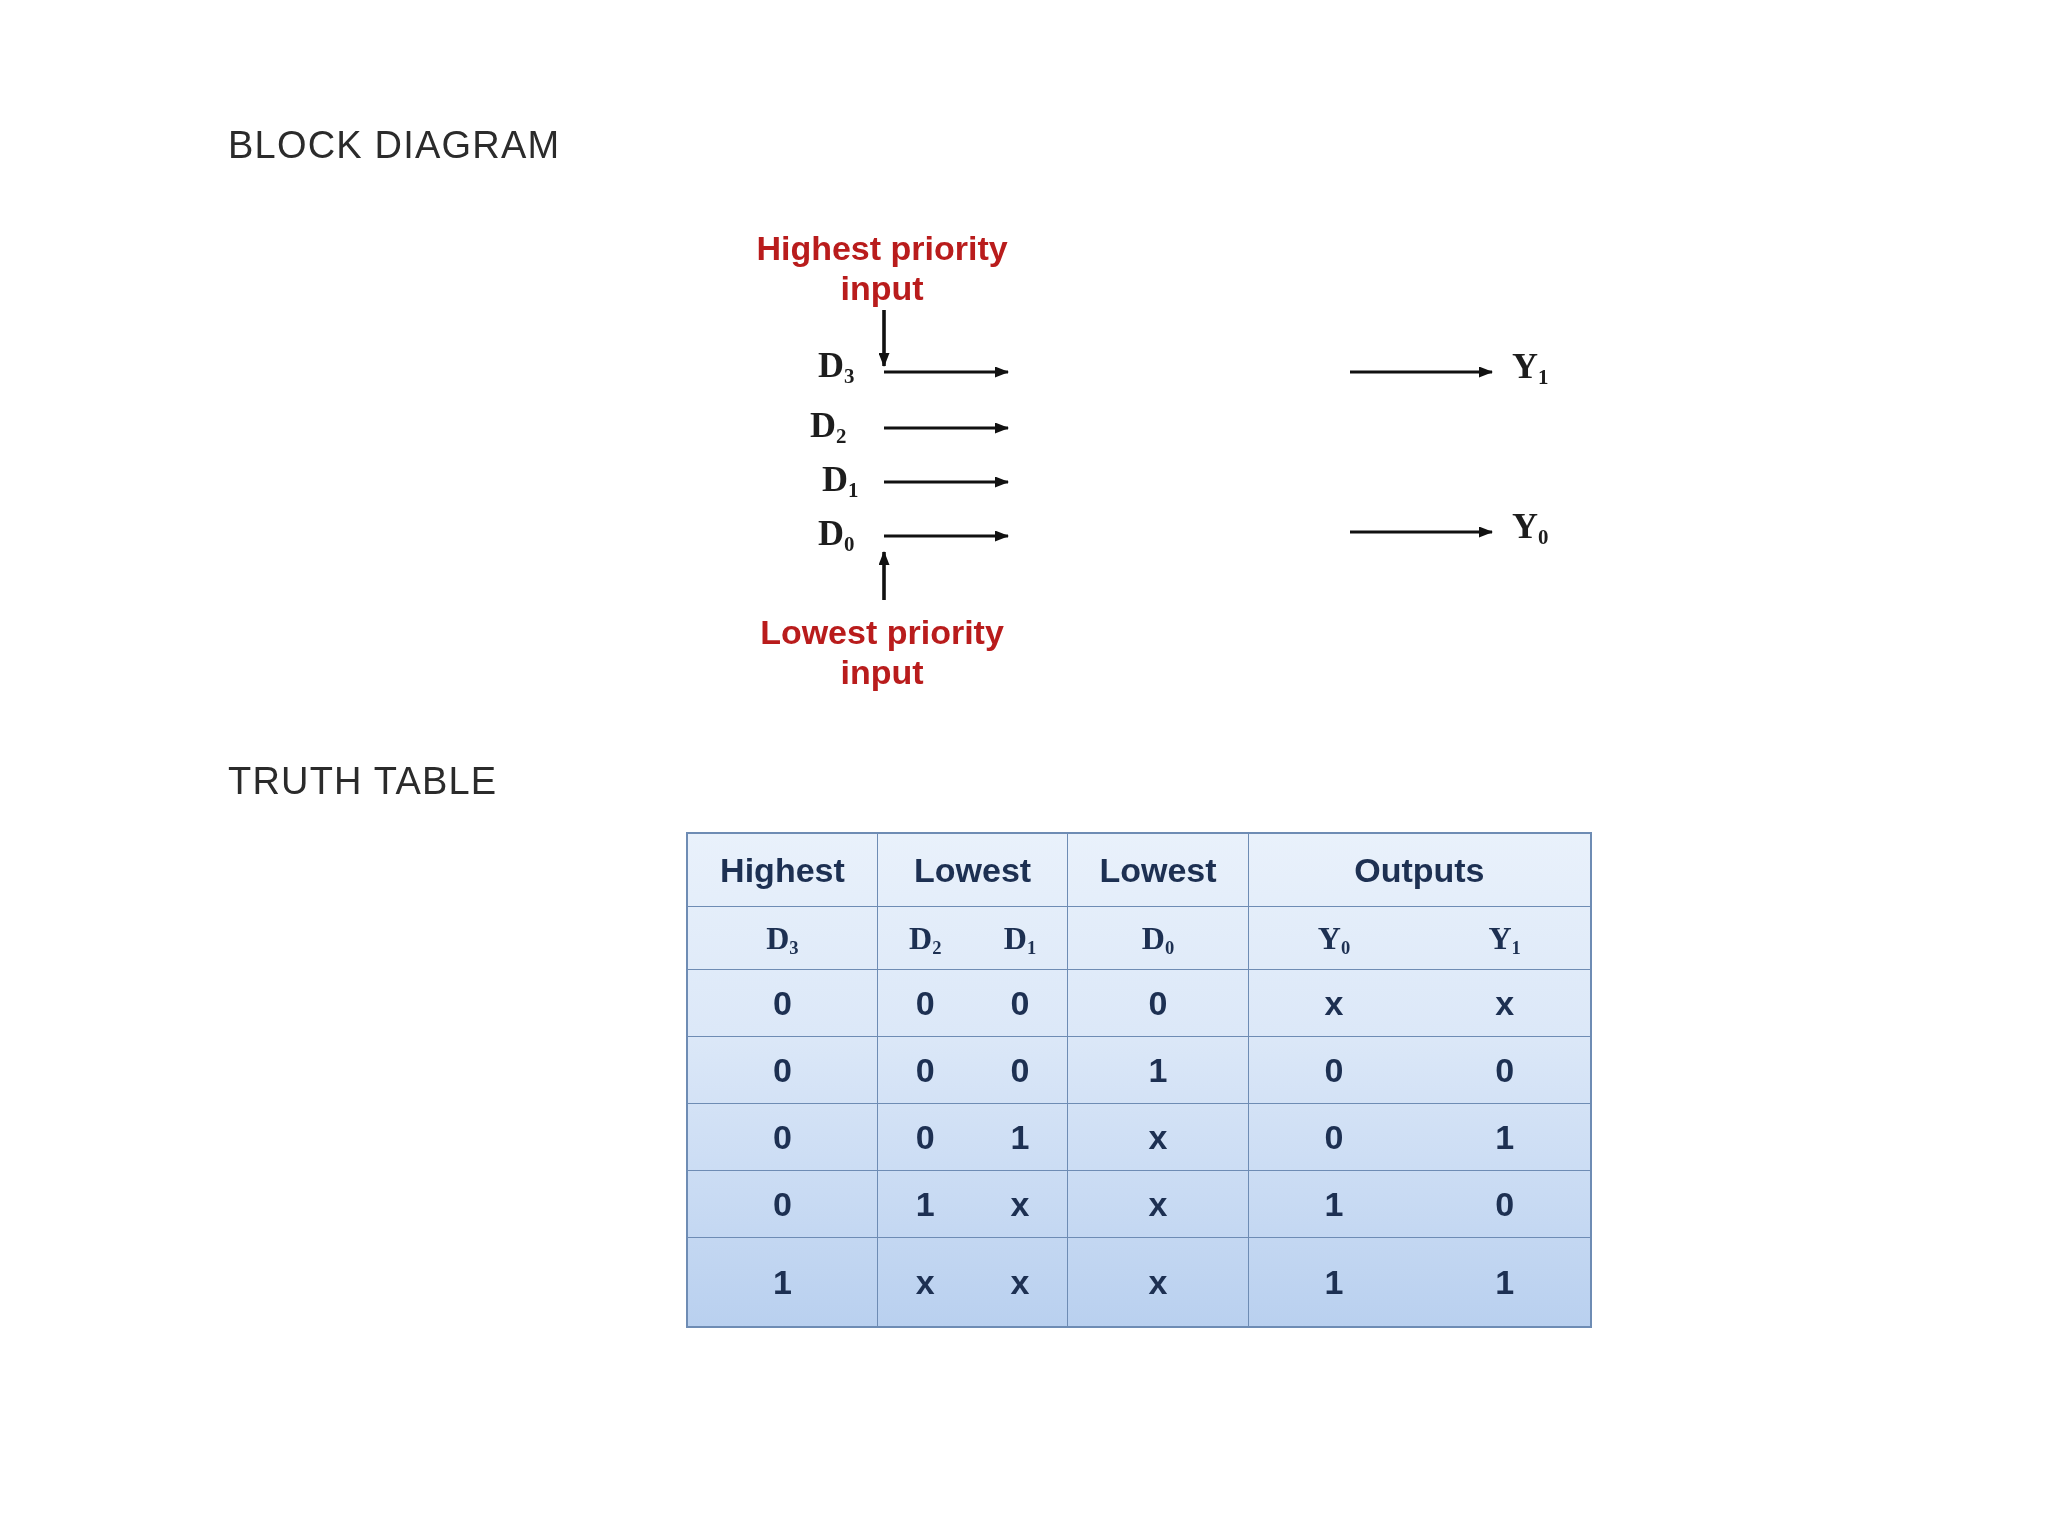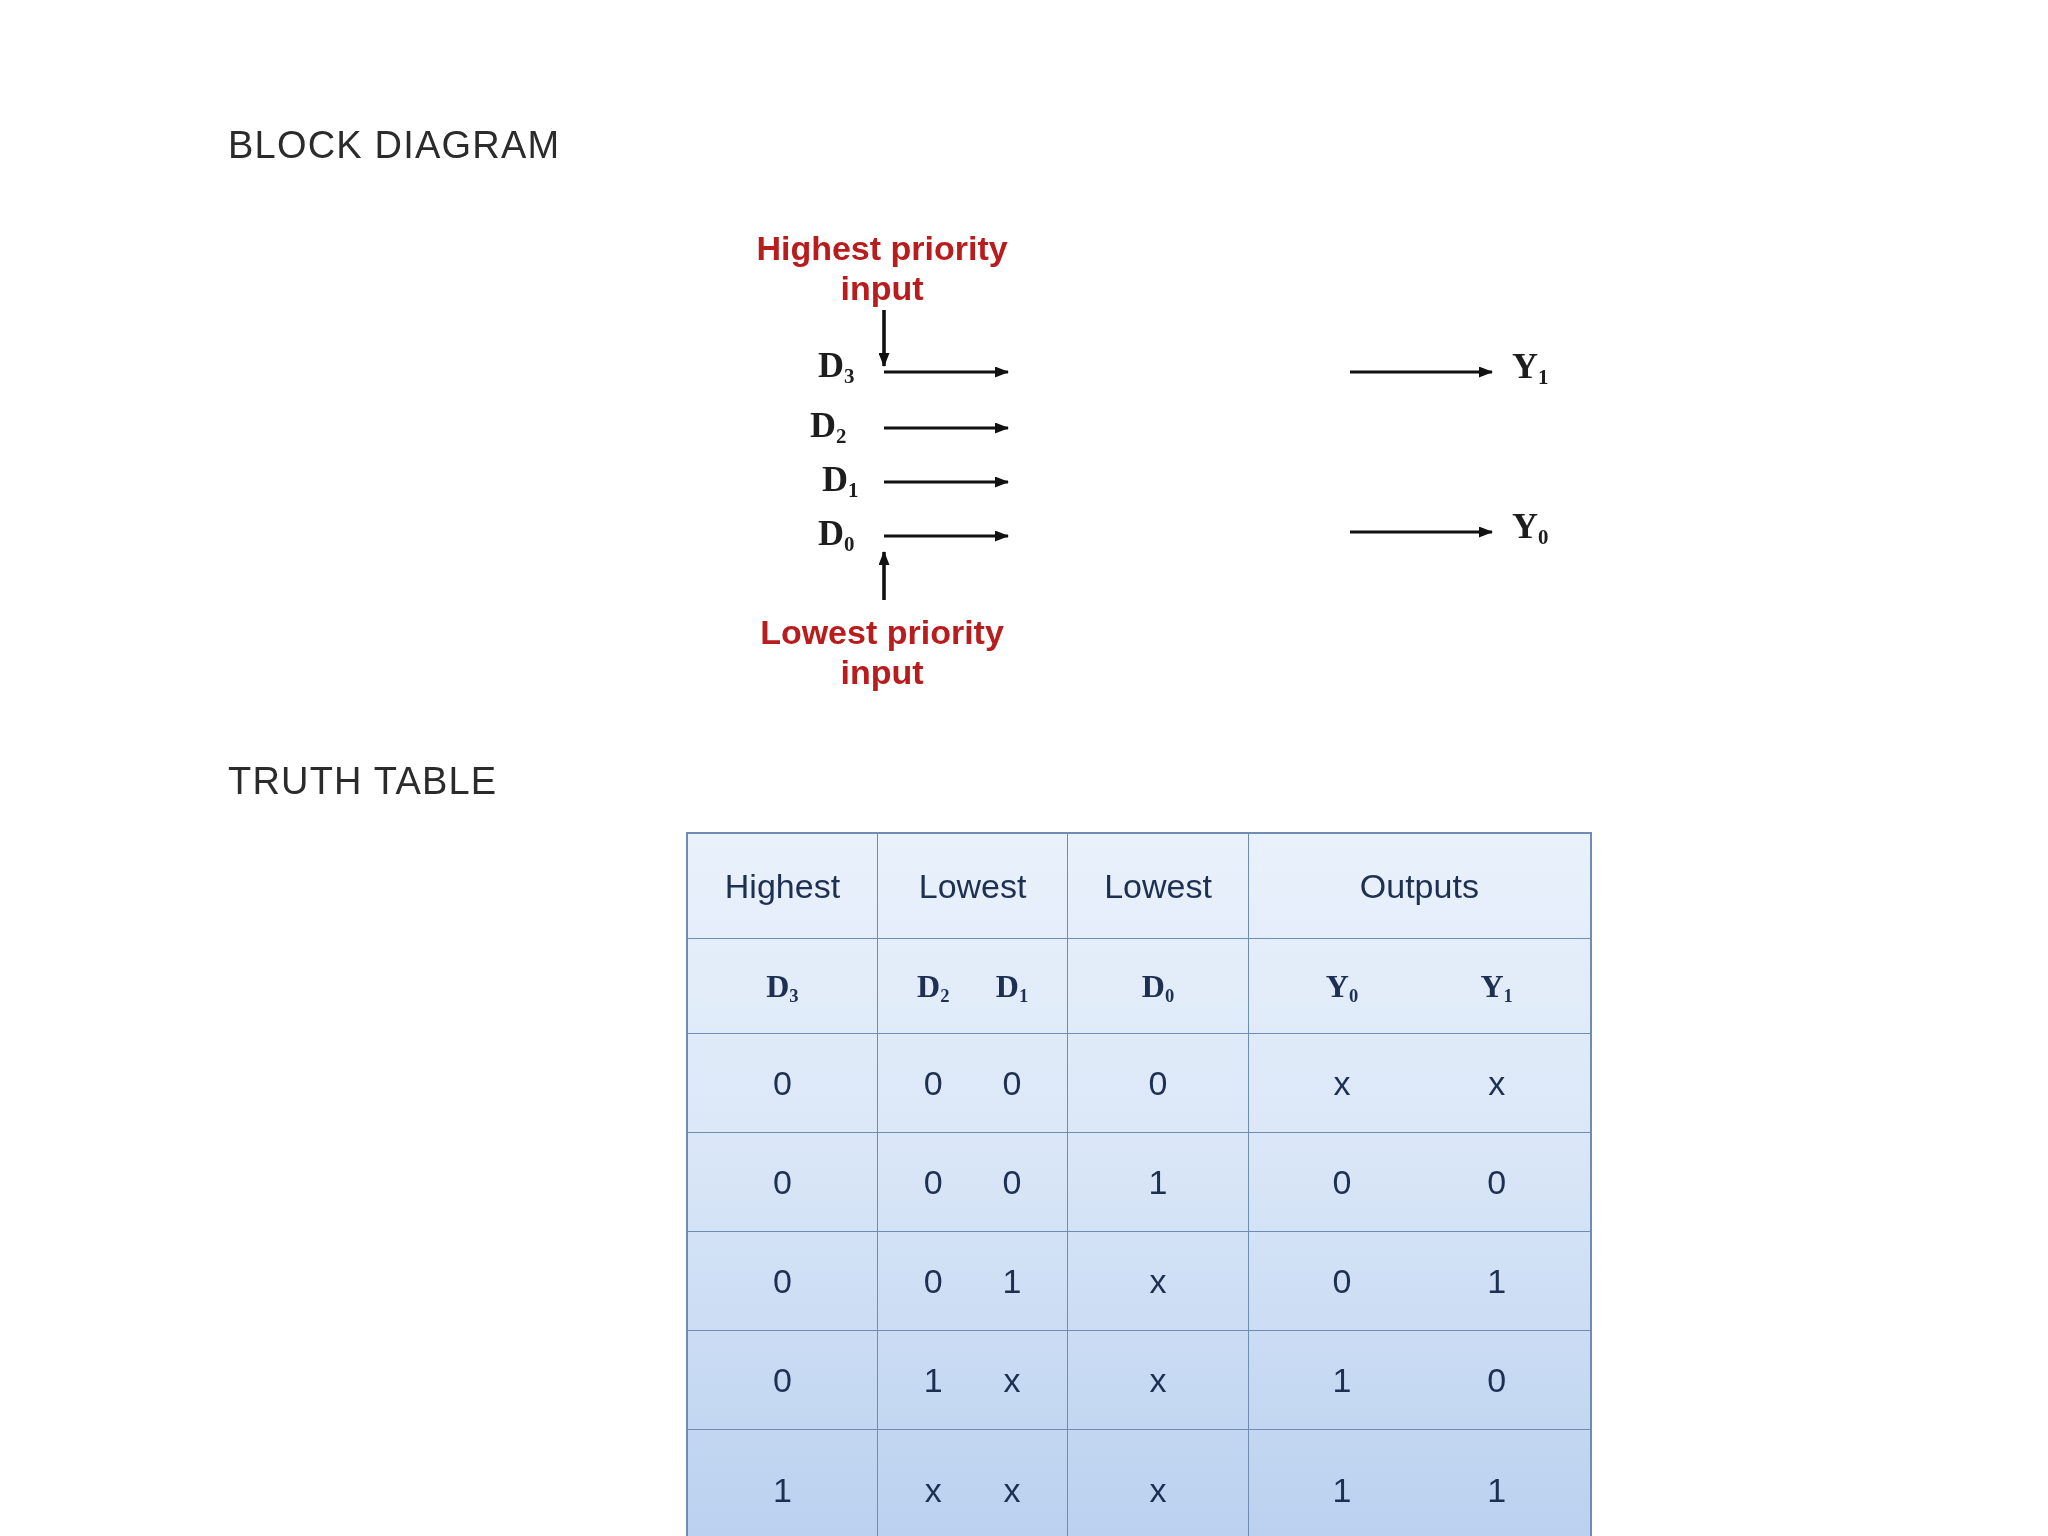--- a/index.html
+++ b/index.html
@@ -116,22 +116,23 @@
     width: 906px;
     table-layout: fixed;
     background: linear-gradient(to bottom, #e9f1fb 0%, #dce8f8 40%, #b9d0ef 100%);
     border: 2px solid #6e8cb4;
   }
   table#truth-table td {
     border: 1px solid #6e8cb4;
     text-align: center;
     font-family: "Liberation Sans", sans-serif;
     color: #1d3052;
-    padding: 16px;
+    padding: 0;
     background: transparent;
+    font-weight: bold;
   }
   .hdr-cell {
     height: 72px;
     font-size: 34px;
     font-weight: 400;
   }
   .sub-cell {
     height: 62px;
     font-size: 32px;
     font-weight: 700;

